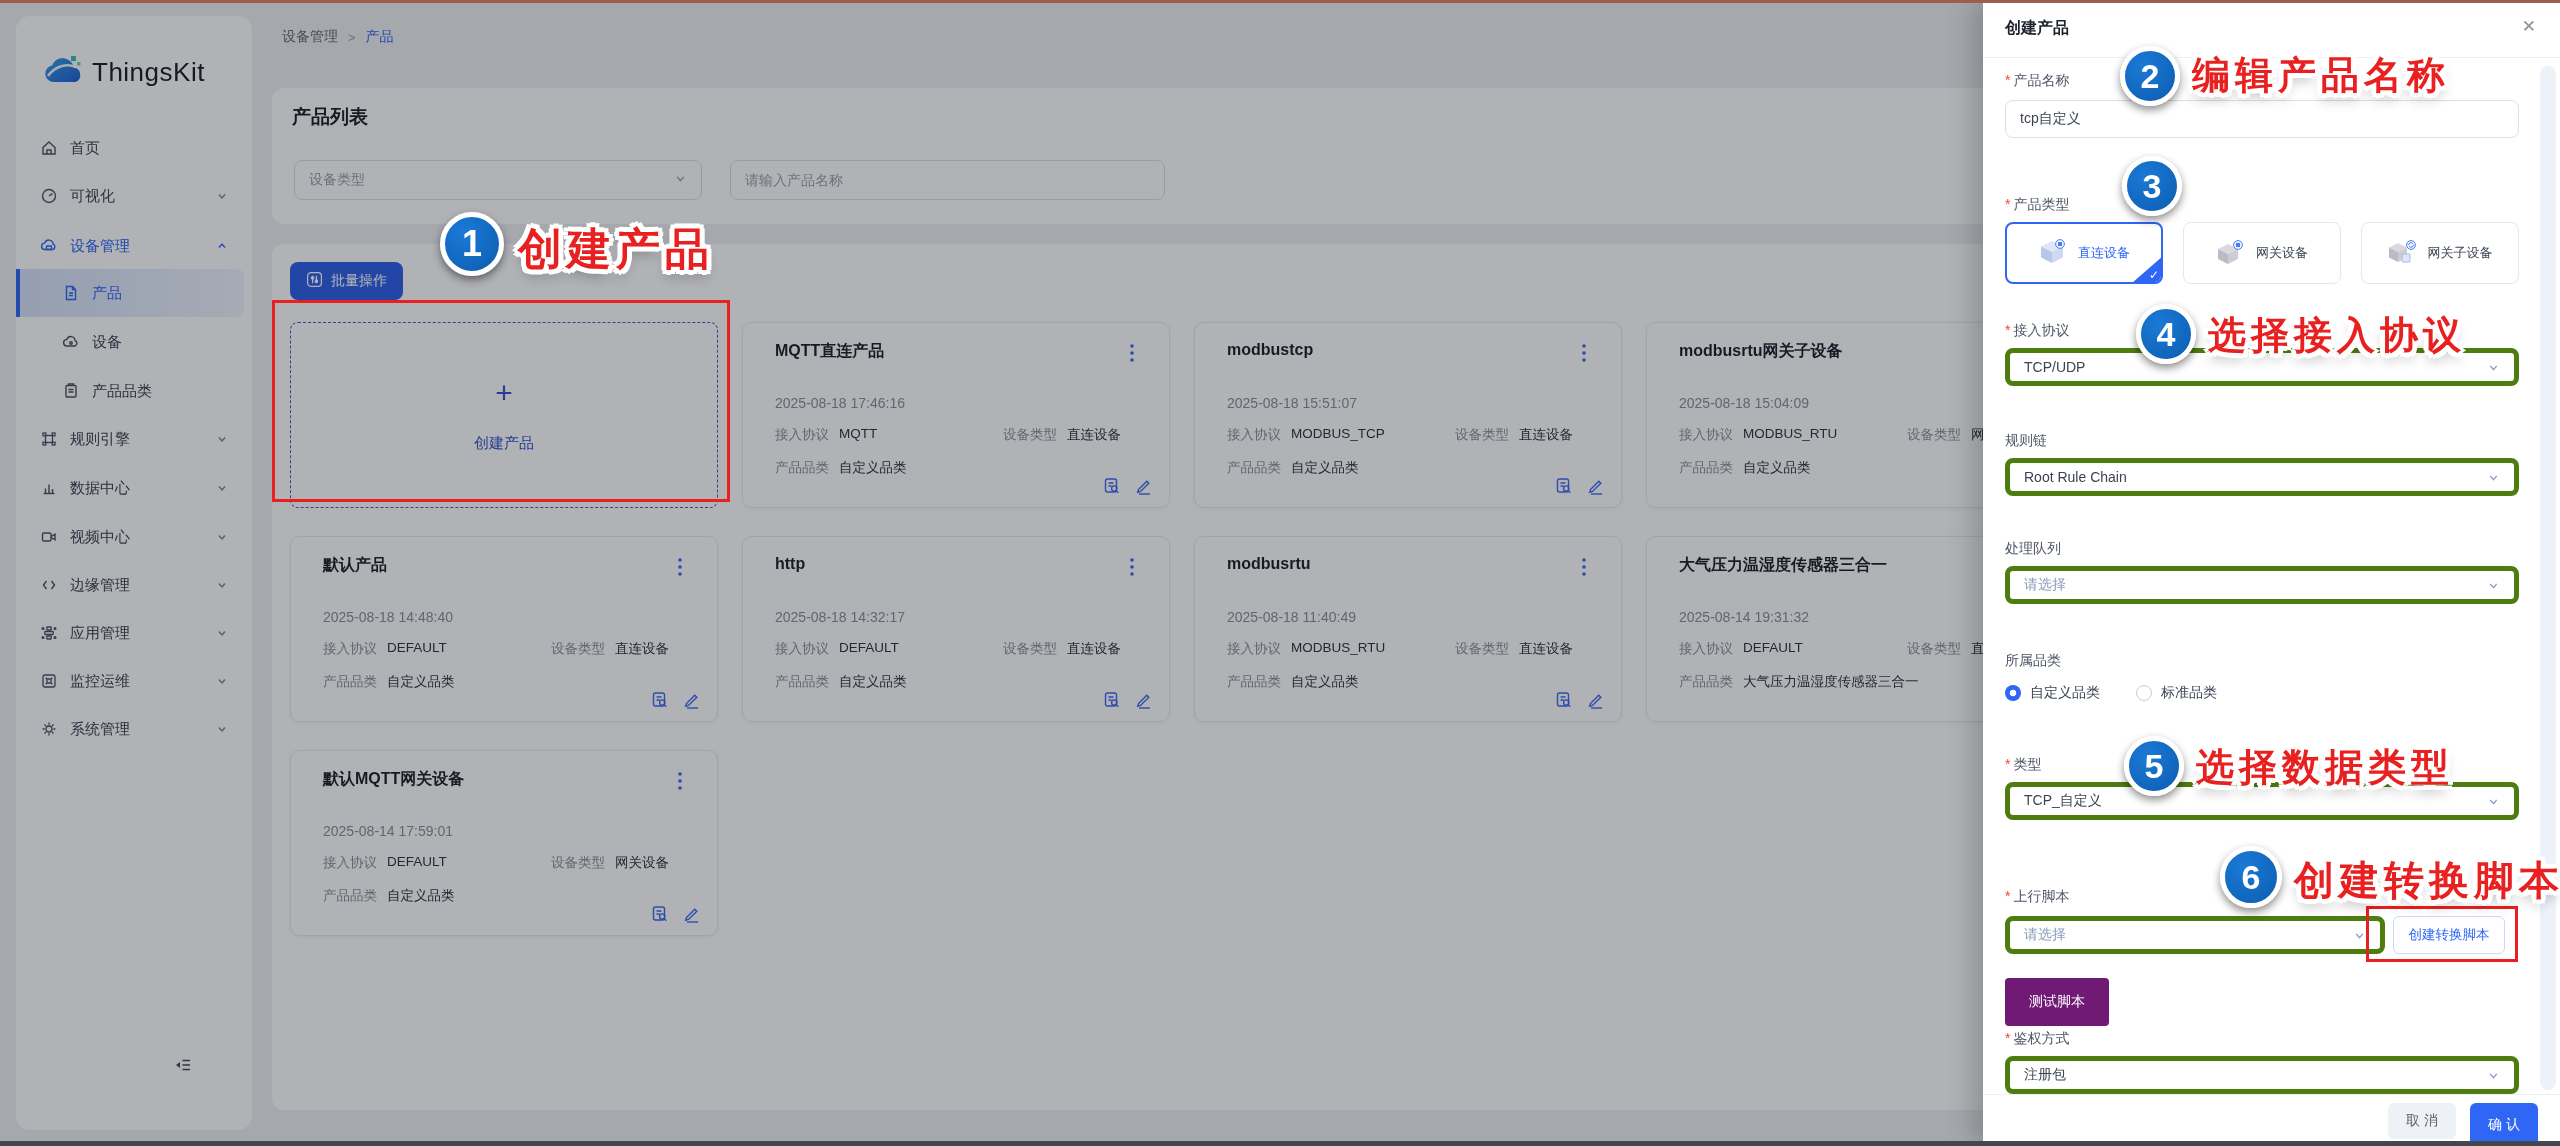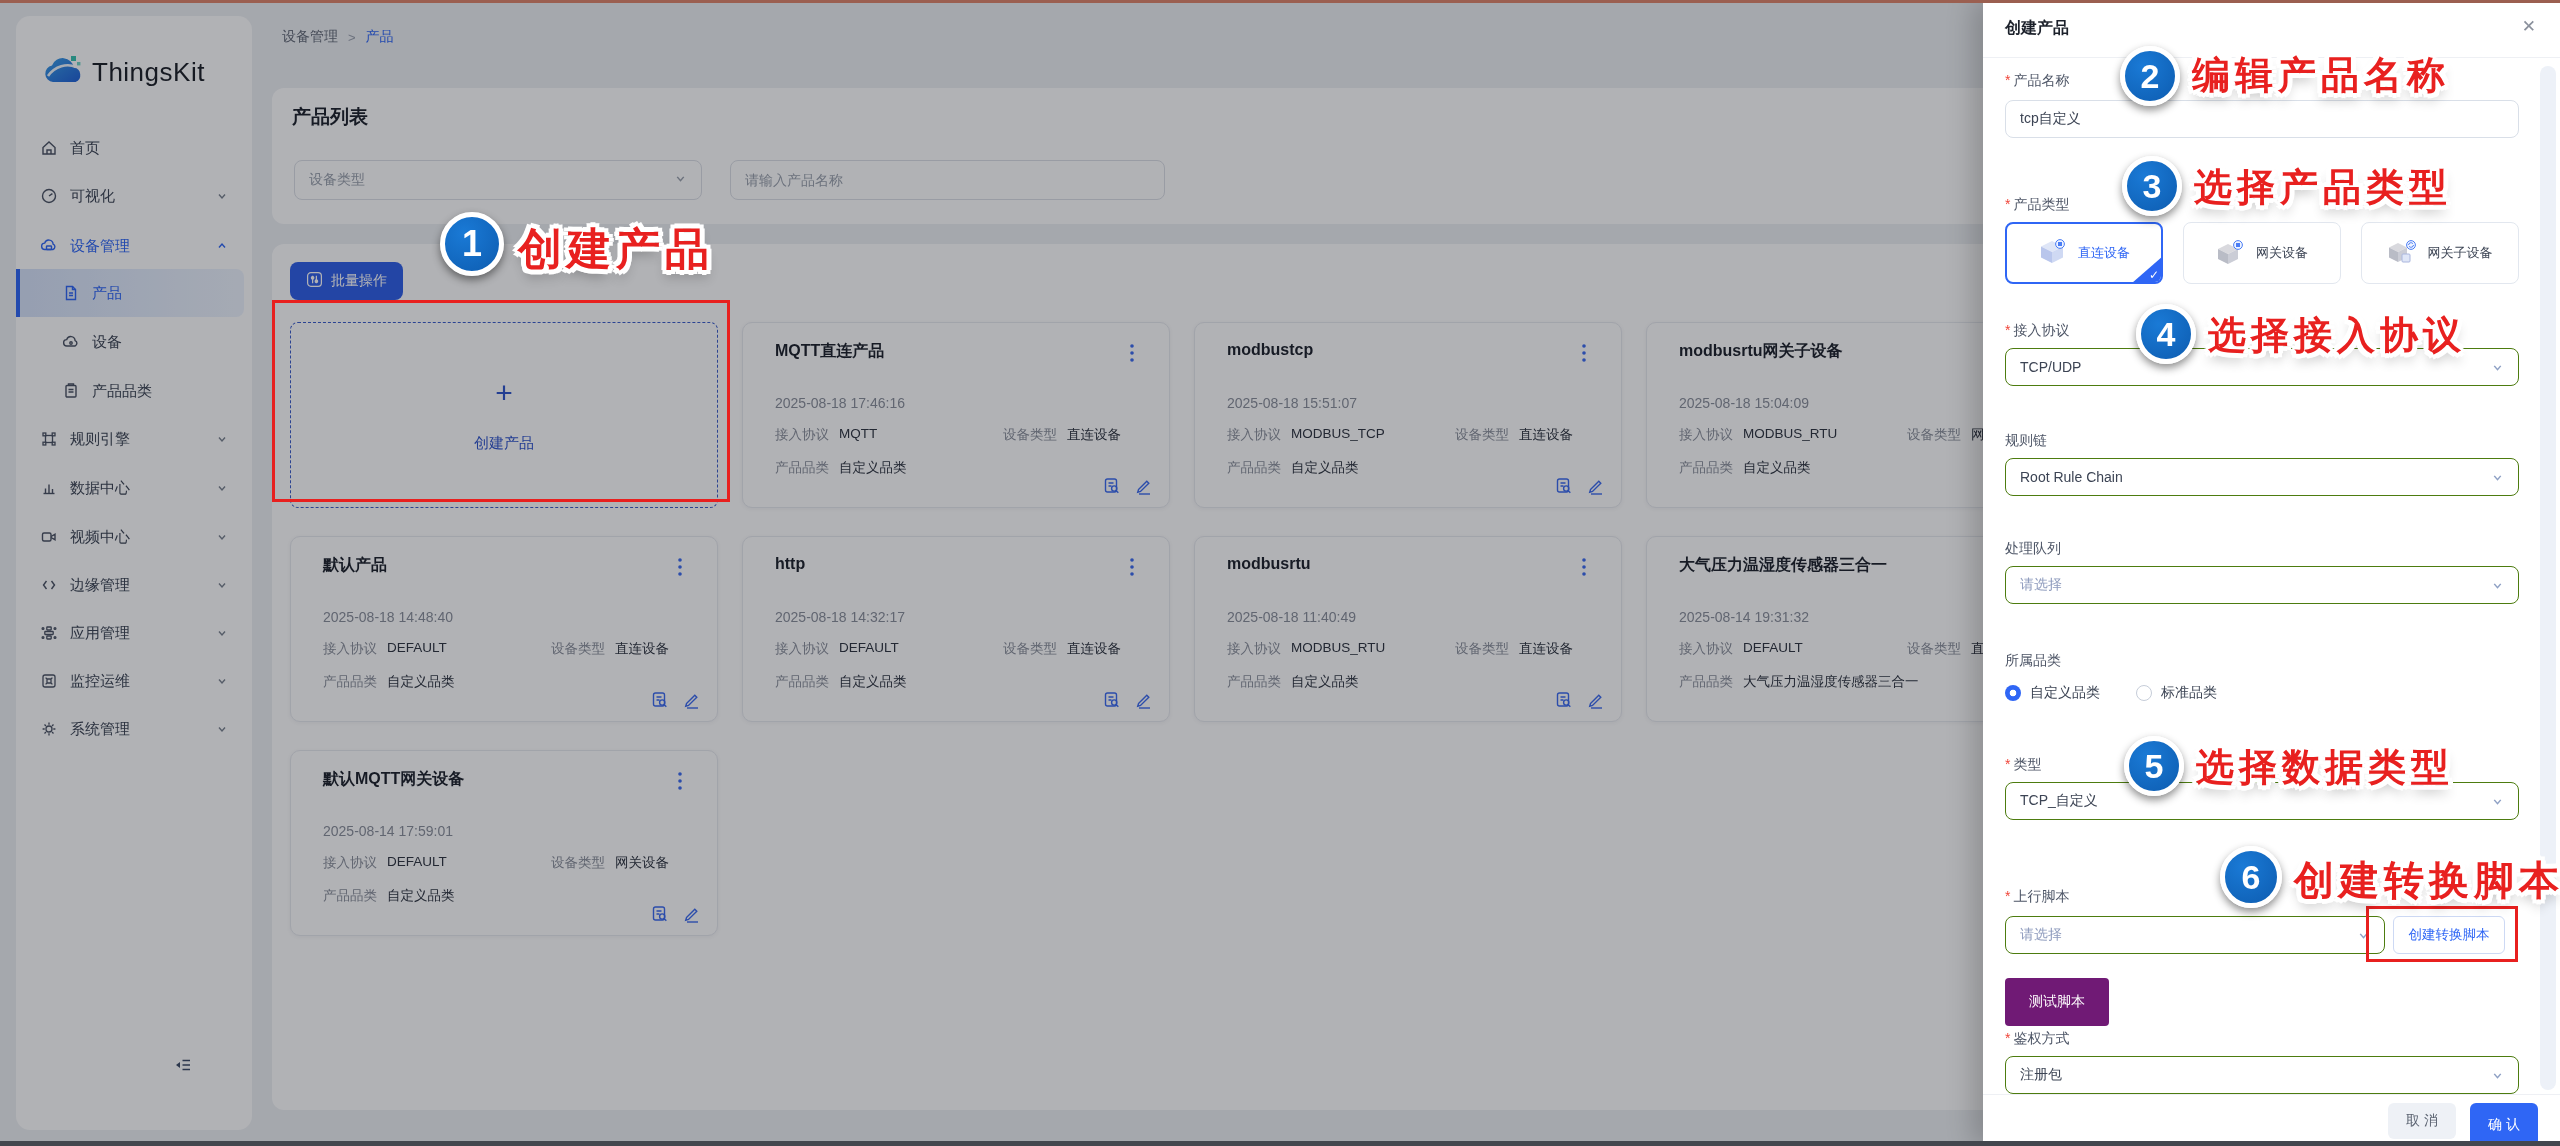--- a/index.html
+++ b/index.html
@@ -63,21 +63,21 @@
   .overlay{position:absolute;inset:0;background:rgba(13,17,26,.32);z-index:30;}
 
   
   .drawer{position:absolute;right:0;top:0;width:577px;height:1146px;background:#fff;z-index:50;box-shadow:-10px 0 26px rgba(0,0,0,.2);}
   .drawer-head{position:absolute;left:0;top:0;right:0;height:58px;border-bottom:1px solid #eef0f4;}
   .drawer-title{position:absolute;left:22px;top:18px;font-size:16px;font-weight:bold;color:#1c212b;}
   .drawer-close{position:absolute;right:24px;top:16px;font-size:17px;color:#8a909c;cursor:pointer;}
   .fld-label{position:absolute;left:22px;font-size:14px;color:#4d5566;}
   .req::before{content:"*";color:#f04438;margin-right:3px;}
   .txt-input{position:absolute;left:22px;width:514px;height:38px;border:1px solid #d9dfe8;border-radius:8px;padding:0 14px;font-size:14px;color:#3c4454;outline:none;background:#fff;}
-  .sel{position:absolute;left:22px;width:514px;height:38px;border:1px solid #4d7c0f;border-radius:8px;background:#fff;display:flex;align-items:center;justify-content:space-between;padding:0 14px;font-size:14px;color:#3c4454;cursor:pointer;}
+  .sel{position:absolute;left:22px;width:514px;height:38px;border:5px solid #4d7c0f;border-radius:8px;background:#fff;display:flex;align-items:center;justify-content:space-between;padding:0 14px;font-size:14px;color:#3c4454;cursor:pointer;}
   .sel .ph{color:#8e9bbd;}
   .sel .schev{display:flex;color:#8ea0c4;}
   .tcards{position:absolute;left:22px;top:222px;display:flex;gap:20px;}
   .tcard{position:relative;width:158px;height:62px;border:1px solid #e2e7ef;border-radius:8px;background:#fff;display:flex;align-items:center;justify-content:center;gap:10px;font-size:13px;color:#3c4454;cursor:pointer;overflow:hidden;}
   .tcard.sel-card{border:2px solid #2f66f5;color:#2f66f5;}
   .corner{position:absolute;right:-1px;bottom:-1px;width:0;height:0;border-style:solid;border-width:0 0 26px 30px;border-color:transparent transparent #2f66f5 transparent;}
   .corner-check{position:absolute;right:2px;bottom:0px;color:#fff;font-size:12px;font-weight:bold;}
   .radios{position:absolute;left:22px;top:684px;display:flex;gap:36px;align-items:center;font-size:14px;color:#3c4454;}
   .radio-opt{display:flex;align-items:center;gap:9px;cursor:pointer;}
   .rdot{width:16px;height:16px;border-radius:50%;border:1px solid #c6cdd9;background:#fff;}
@@ -853,21 +853,20 @@
   <div class="callout co-1">
     <span class="cnum">1</span>
     <span class="ctext">创建产品</span>
   </div>
   <div class="callout co-2">
     <span class="cnum">2</span>
     <span class="ctext">编辑产品名称</span>
   </div>
   <div class="callout co-3">
     <span class="cnum">3</span>
-    <span class="ctext">选择产品类型</span>
   </div>
   <div class="callout co-4">
     <span class="cnum">4</span>
     <span class="ctext">选择接入协议</span>
   </div>
   <div class="callout co-5">
     <span class="cnum">5</span>
     <span class="ctext">选择数据类型</span>
   </div>
   <div class="callout co-6">

